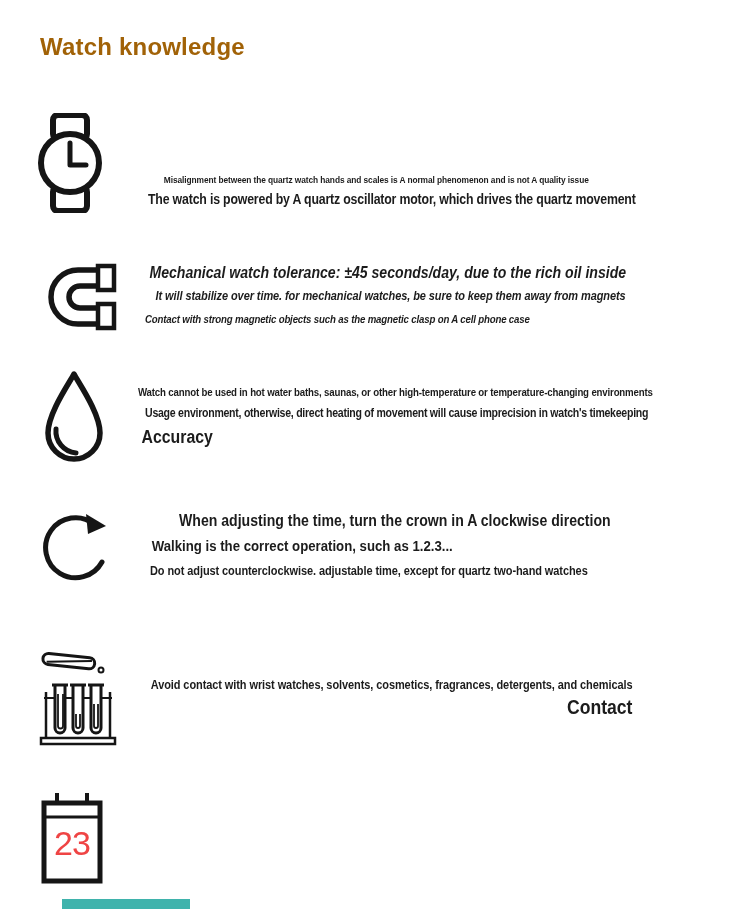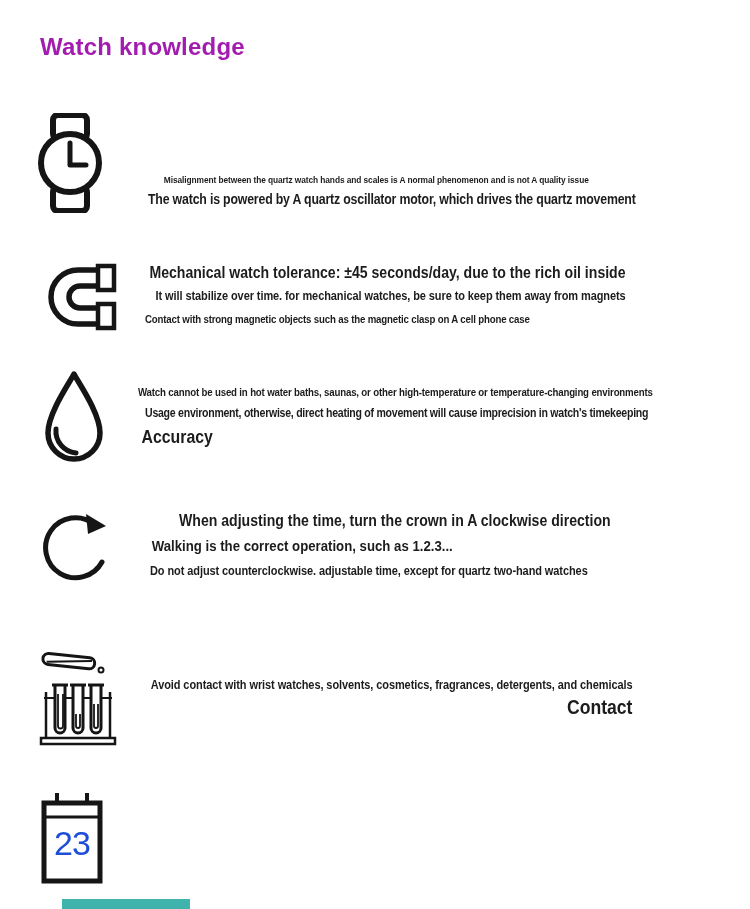--- a/index.html
+++ b/index.html
@@ -2,21 +2,21 @@
 <html><head>
 <meta charset="utf-8">
 <style>
   html,body{margin:0;padding:0;background:#ffffff;}
   .page{
     position:relative;width:750px;height:909px;background:#fff;overflow:hidden;
     font-family:"Liberation Sans","DejaVu Sans",sans-serif;color:#1c1c1c;
   }
   .title{
     position:absolute;left:40px;top:33px;margin:0;
-    font-size:24px;font-weight:700;letter-spacing:0.2px;color:#a21caf;
+    font-size:24px;font-weight:700;letter-spacing:0.2px;color:#a16207;
   }
   .sec{position:absolute;left:0;width:750px;}
   .icon{position:absolute;}
   .icon svg{display:block;width:100%;height:100%;}
   .txt{position:absolute;}
   .line{
     font-weight:700;white-space:nowrap;color:#1c1c1c;
     transform:scaleX(0.88);transform-origin:0 50%;
   }
   
@@ -25,21 +25,21 @@
   .t12 {font-size:12px;  line-height:15px;letter-spacing:-0.3px;}
   .t125{font-size:12.5px;line-height:16px;letter-spacing:-0.1px;}
   .t14 {font-size:14px;  line-height:18px;letter-spacing:-0.2px;}
   .t15 {font-size:15px;  line-height:19px;}
   .t16 {font-size:16px;  line-height:20px;}
   .t165{font-size:16.5px;line-height:21px;}
   .t18 {font-size:18px;  line-height:22px;}
   .t20 {font-size:20px;  line-height:24px;}
   .cal-day{
     position:absolute;left:9px;top:33px;width:46px;text-align:center;
-    font-size:34px;font-weight:400;color:#1d4ed8;letter-spacing:-1px;
+    font-size:34px;font-weight:400;color:#ef4444;letter-spacing:-1px;
   }
   .accent-bar{position:absolute;left:62px;top:899px;width:128px;height:10px;}
 </style>
 </head>
 <body>
 
 <div class="page">
 
   <h1 class="title">Watch knowledge</h1>
 
@@ -60,21 +60,21 @@
 
   <section class="sec" style="top:262px;height:80px;">
     <div class="icon" style="left:40px;top:0;width:78px;height:70px;">
       <svg viewBox="0 0 78 70" fill="none" stroke="#151515">
         <path d="M66,8 H38 A27,27 0 0 0 38,62 H66" stroke-width="5.5"></path>
         <path d="M66,24 H40 A11,11 0 0 0 40,46 H66" stroke-width="5.5"></path>
         <rect x="58" y="4" width="16" height="24" fill="#fff" stroke-width="4.5"></rect>
         <rect x="58" y="42" width="16" height="24" fill="#fff" stroke-width="4.5"></rect>
       </svg>
     </div>
-    <div class="txt" style="left:145px;top:1px;">
+    <div class="txt" style="left:145px;top:1px;font-style:italic;">
       <div class="line t16" style="padding-left:5px;">Mechanical watch tolerance: ±45 seconds/day, due to the rich oil inside</div>
       <div class="line t125" style="margin-top:5px;padding-left:12px;">It will stabilize over time. for mechanical watches, be sure to keep them away from magnets</div>
       <div class="line t11" style="margin-top:8px;">Contact with strong magnetic objects such as the magnetic clasp on A cell phone case</div>
     </div>
   </section>
 
   <section class="sec" style="top:369px;height:105px;">
     <div class="icon" style="left:40px;top:0;width:68px;height:97px;">
       <svg viewBox="0 0 68 97" fill="none" stroke="#151515">
         <path d="M34,5 C30,13 8,44 8,64 A26,26 0 0 0 60,64 C60,44 38,13 34,5 Z" stroke-width="5.5" stroke-linejoin="round"></path>

